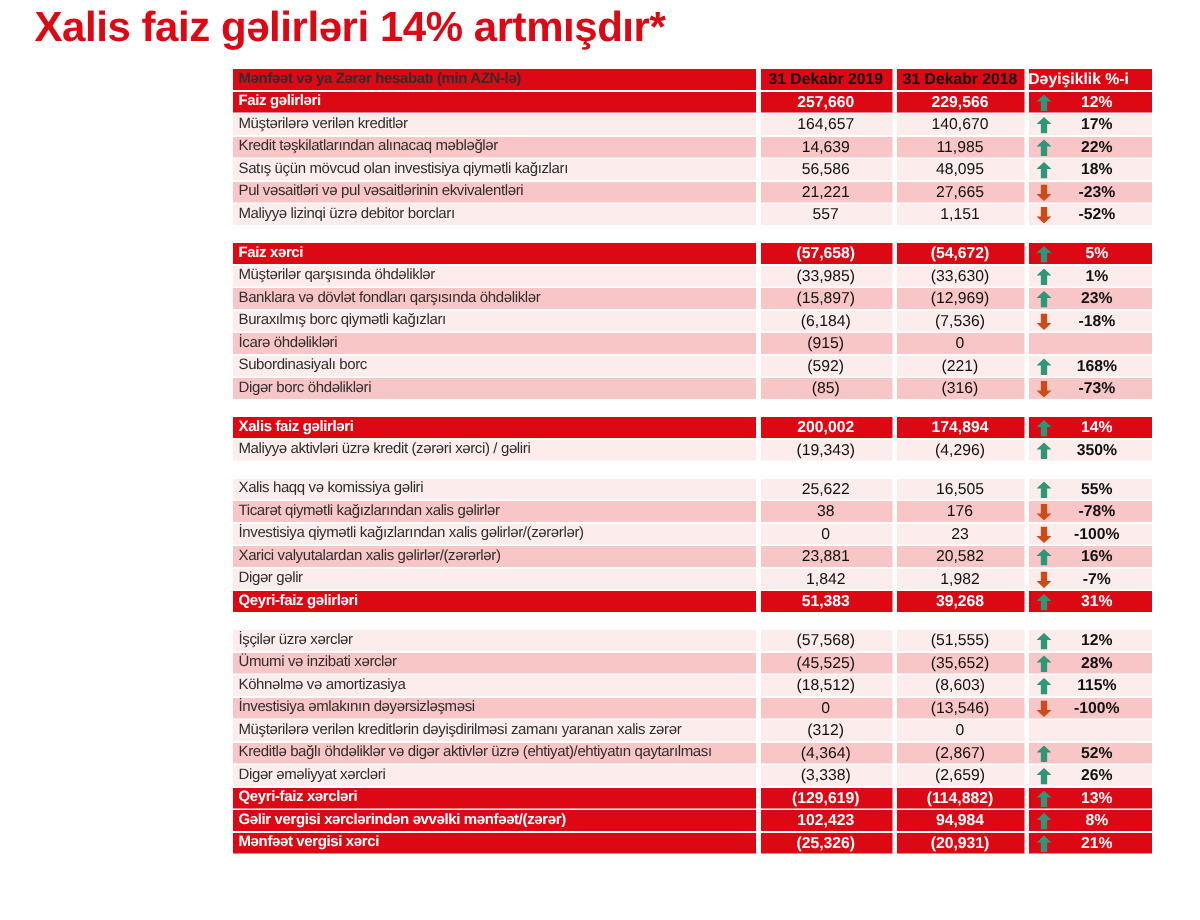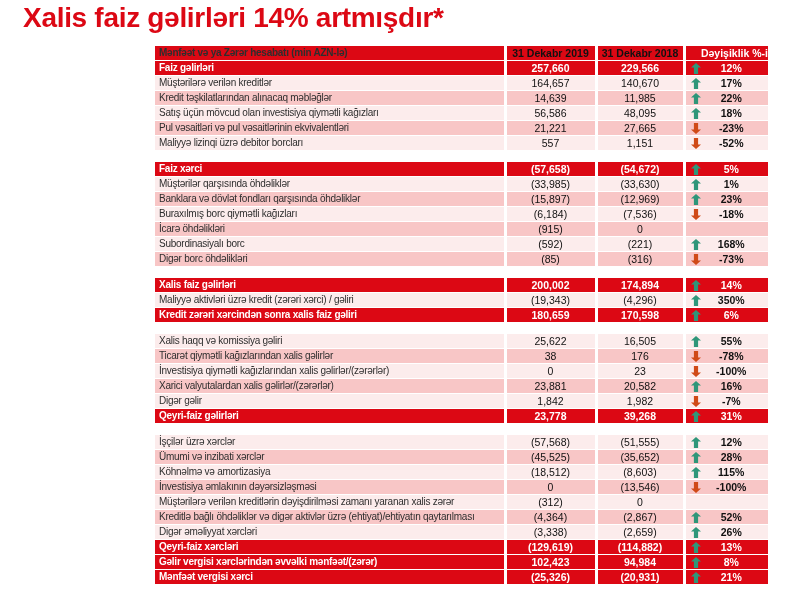--- a/index.html
+++ b/index.html
@@ -39,21 +39,21 @@
   table.pl .num{
     text-align:center;color:var(--number-text);
     border-left:3px solid #ffffff;
   }
   table.pl .chg{border-left:3px solid #ffffff;}
   .chgwrap{display:flex;align-items:center;height:14px;}
   .chgwrap .aicon{width:10px;margin-left:5px;display:inline-flex;align-items:center;}
   .chgwrap .pct{flex:1;text-align:center;font-weight:bold;color:var(--number-text);padding-right:6px;}
   thead th{background:var(--brand-red);color:#ffffff;font-weight:bold;}
   thead th.label{color:#ffffff;font-size:10.5px;margin-top:40px;}
-  thead th.num, thead th.chg{font-size:10.5px;text-align:right;}
+  thead th.num, thead th.chg{font-size:10.5px;text-align:left;}
   tr.red td{background:var(--brand-red);color:#ffffff;font-weight:bold;margin-left:25px;}
   tr.red td.label{color:#ffffff;}
   tr.red td.num{color:#ffffff;}
   tr.red .chgwrap .pct{color:#ffffff;}
   tr.light td{background:var(--row-light);}
   tr.pink td{background:var(--row-pink);}
   tr.gap td{background:#ffffff;height:11px;border-bottom:1px solid #ffffff;}
 </style>
 </head>
 <body>
@@ -292,35 +292,20 @@
             <div class="chgwrap">
               <span class="aicon">
                 <svg width="10" height="11" viewBox="0 0 10 11">
                   <path d="M5 0 L10 4.6 H7.1 V11 H2.9 V4.6 H0 Z" fill="#2F9679"></path>
                 </svg>
               </span>
               <span class="pct">350%</span>
             </div>
           </td>
         </tr>
-        <tr class="red">
-          <td class="label">Kredit zərəri xərcindən sonra xalis faiz gəliri</td>
-          <td class="num">180,659</td>
-          <td class="num">170,598</td>
-          <td class="chg">
-            <div class="chgwrap">
-              <span class="aicon">
-                <svg width="10" height="11" viewBox="0 0 10 11">
-                  <path d="M5 0 L10 4.6 H7.1 V11 H2.9 V4.6 H0 Z" fill="#2F9679"></path>
-                </svg>
-              </span>
-              <span class="pct">6%</span>
-            </div>
-          </td>
-        </tr>
         <tr class="gap">
           <td colspan="4"></td>
         </tr>
         <tr class="light">
           <td class="label">Xalis haqq və komissiya gəliri</td>
           <td class="num">25,622</td>
           <td class="num">16,505</td>
           <td class="chg">
             <div class="chgwrap">
               <span class="aicon">
@@ -387,21 +372,21 @@
                 <svg width="10" height="11" viewBox="0 0 10 11">
                   <path d="M5 11 L10 6.4 H7.1 V0 H2.9 V6.4 H0 Z" fill="#D04A17"></path>
                 </svg>
               </span>
               <span class="pct">-7%</span>
             </div>
           </td>
         </tr>
         <tr class="red">
           <td class="label">Qeyri-faiz gəlirləri</td>
-          <td class="num">23,778</td>
+          <td class="num">51,383</td>
           <td class="num">39,268</td>
           <td class="chg">
             <div class="chgwrap">
               <span class="aicon">
                 <svg width="10" height="11" viewBox="0 0 10 11">
                   <path d="M5 0 L10 4.6 H7.1 V11 H2.9 V4.6 H0 Z" fill="#2F9679"></path>
                 </svg>
               </span>
               <span class="pct">31%</span>
             </div>

